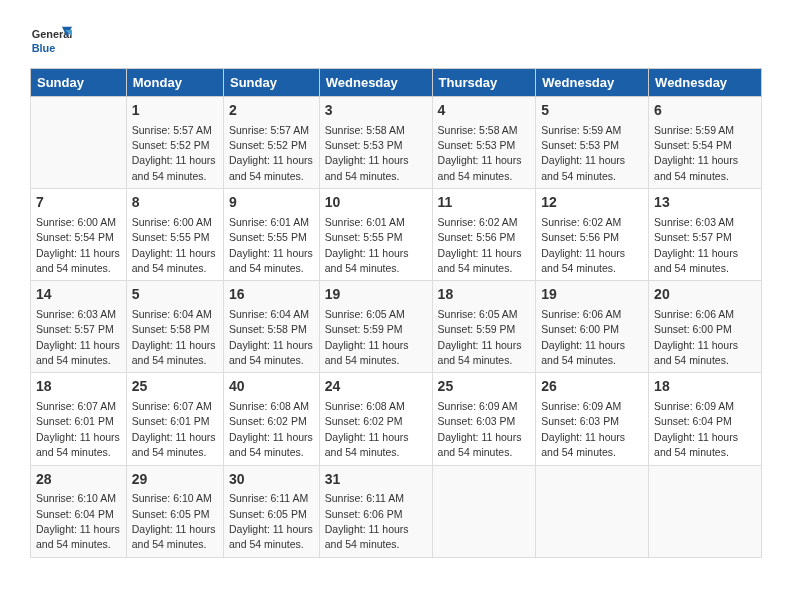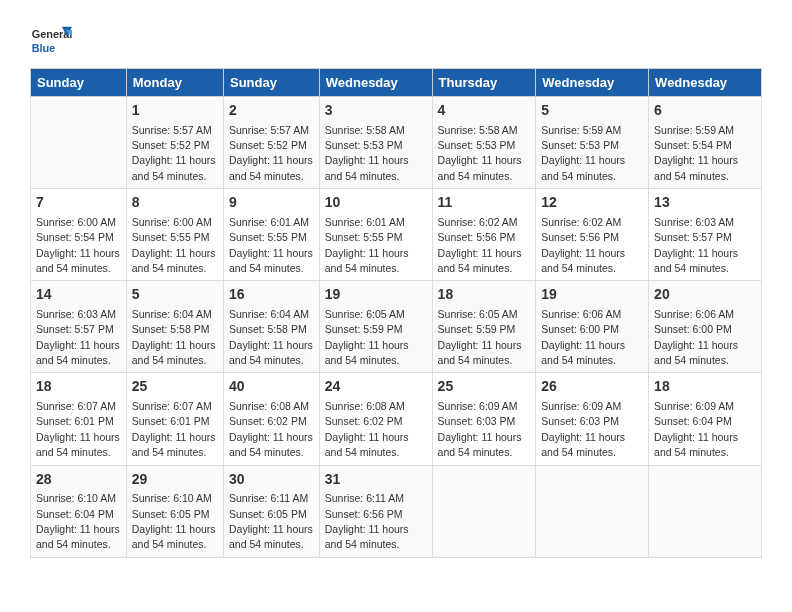--- a/index.html
+++ b/index.html
@@ -143,19 +143,19 @@
         <td><span class="day-num">40</span><span class="cell-text">Sunrise: 6:08 AM</span><br><span class="cell-text">Sunset: 6:02 PM</span><br><span class="cell-text">Daylight: 11 hours and 54 minutes.</span></td>
         <td><span class="day-num">24</span><span class="cell-text">Sunrise: 6:08 AM</span><br><span class="cell-text">Sunset: 6:02 PM</span><br><span class="cell-text">Daylight: 11 hours and 54 minutes.</span></td>
         <td><span class="day-num">25</span><span class="cell-text">Sunrise: 6:09 AM</span><br><span class="cell-text">Sunset: 6:03 PM</span><br><span class="cell-text">Daylight: 11 hours and 54 minutes.</span></td>
         <td><span class="day-num">26</span><span class="cell-text">Sunrise: 6:09 AM</span><br><span class="cell-text">Sunset: 6:03 PM</span><br><span class="cell-text">Daylight: 11 hours and 54 minutes.</span></td>
         <td><span class="day-num">18</span><span class="cell-text">Sunrise: 6:09 AM</span><br><span class="cell-text">Sunset: 6:04 PM</span><br><span class="cell-text">Daylight: 11 hours and 54 minutes.</span></td>
       </tr>
       <tr>
         <td><span class="day-num">28</span><span class="cell-text">Sunrise: 6:10 AM</span><br><span class="cell-text">Sunset: 6:04 PM</span><br><span class="cell-text">Daylight: 11 hours and 54 minutes.</span></td>
         <td><span class="day-num">29</span><span class="cell-text">Sunrise: 6:10 AM</span><br><span class="cell-text">Sunset: 6:05 PM</span><br><span class="cell-text">Daylight: 11 hours and 54 minutes.</span></td>
         <td><span class="day-num">30</span><span class="cell-text">Sunrise: 6:11 AM</span><br><span class="cell-text">Sunset: 6:05 PM</span><br><span class="cell-text">Daylight: 11 hours and 54 minutes.</span></td>
-        <td><span class="day-num">31</span><span class="cell-text">Sunrise: 6:11 AM</span><br><span class="cell-text">Sunset: 6:56 PM</span><br><span class="cell-text">Daylight: 11 hours and 54 minutes.</span></td>
+        <td><span class="day-num">31</span><span class="cell-text">Sunrise: 6:11 AM</span><br><span class="cell-text">Sunset: 6:06 PM</span><br><span class="cell-text">Daylight: 11 hours and 54 minutes.</span></td>
         <td></td>
         <td></td>
         <td></td>
       </tr>
     </tbody>
 </table>
 
 </body></html>

